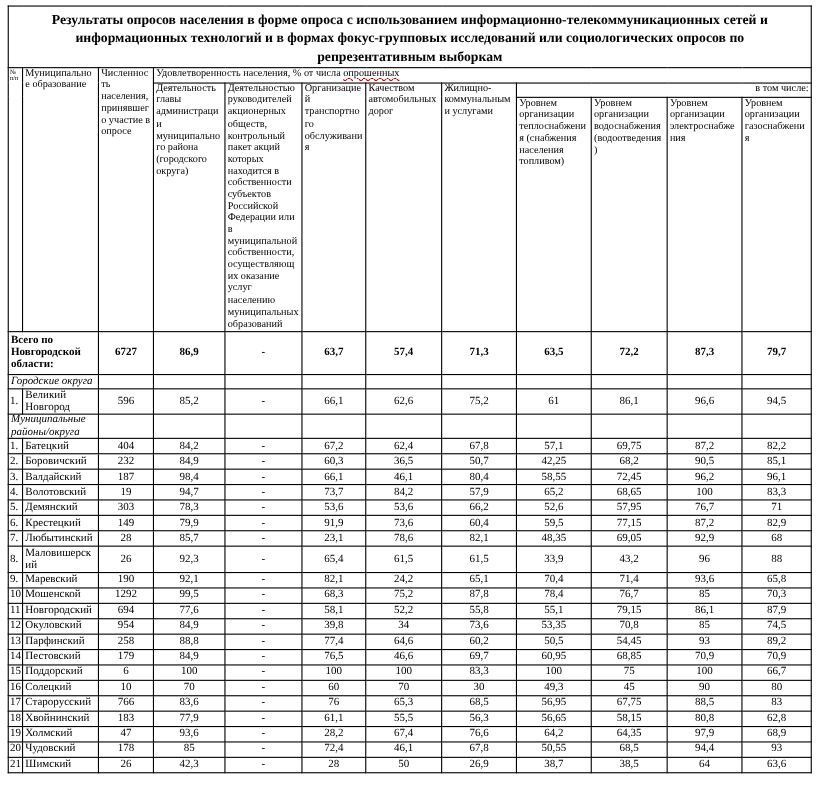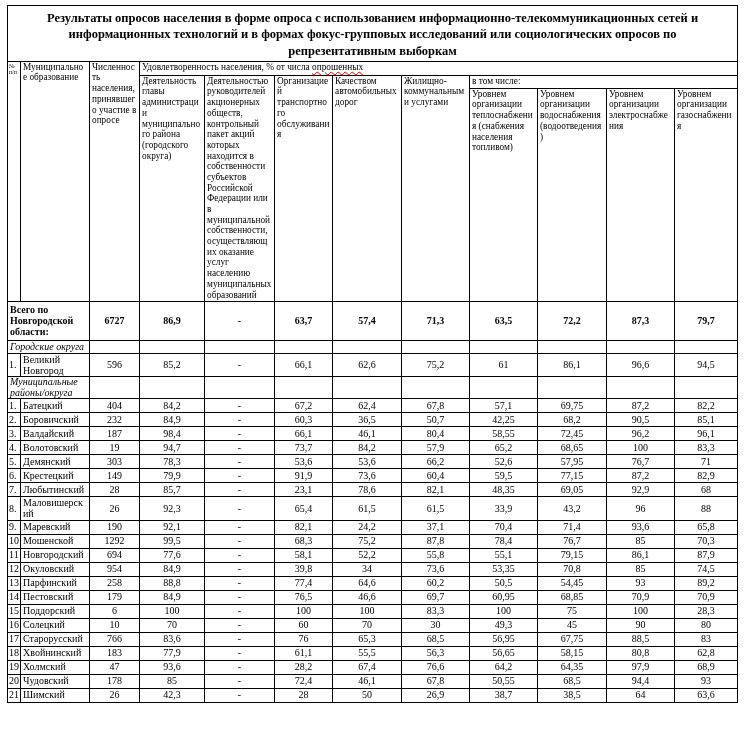--- a/index.html
+++ b/index.html
@@ -31,21 +31,21 @@
     font-weight: bold;
     text-align: center;
     font-size: 12.5px;
     line-height: 1.3;
     height: 48px;
     padding: 4px 16px 2px 16px;
     vertical-align: top;
   }
   thead th { font-size: 9.3px; line-height: 1.15; }
   th.satisfaction { height: 13px; }
-  th.including { height: 12px; }
+  th.including { height: 12px; text-align: right; }
   th.num-h {
     font-size: 5.8px;
     line-height: 1.1;
     white-space: pre-line;
     padding: 1px 0 0 1px;
   }
   th.level { height: 212px; }
   .wavy {
     text-decoration: underline;
     text-decoration-style: wavy;
@@ -272,21 +272,21 @@
           <td class="val">88</td>
         </tr>
         <tr class="district">
           <td class="num">9.</td>
           <td class="name">Маревский</td>
           <td class="val">190</td>
           <td class="val">92,1</td>
           <td class="val">-</td>
           <td class="val">82,1</td>
           <td class="val">24,2</td>
-          <td class="val">37,1</td>
+          <td class="val">65,1</td>
           <td class="val">70,4</td>
           <td class="val">71,4</td>
           <td class="val">93,6</td>
           <td class="val">65,8</td>
         </tr>
         <tr class="district">
           <td class="num">10</td>
           <td class="name">Мошенской</td>
           <td class="val">1292</td>
           <td class="val">99,5</td>
@@ -360,21 +360,21 @@
           <td class="name">Поддорский</td>
           <td class="val">6</td>
           <td class="val">100</td>
           <td class="val">-</td>
           <td class="val">100</td>
           <td class="val">100</td>
           <td class="val">83,3</td>
           <td class="val">100</td>
           <td class="val">75</td>
           <td class="val">100</td>
-          <td class="val">28,3</td>
+          <td class="val">66,7</td>
         </tr>
         <tr class="district">
           <td class="num">16</td>
           <td class="name">Солецкий</td>
           <td class="val">10</td>
           <td class="val">70</td>
           <td class="val">-</td>
           <td class="val">60</td>
           <td class="val">70</td>
           <td class="val">30</td>

